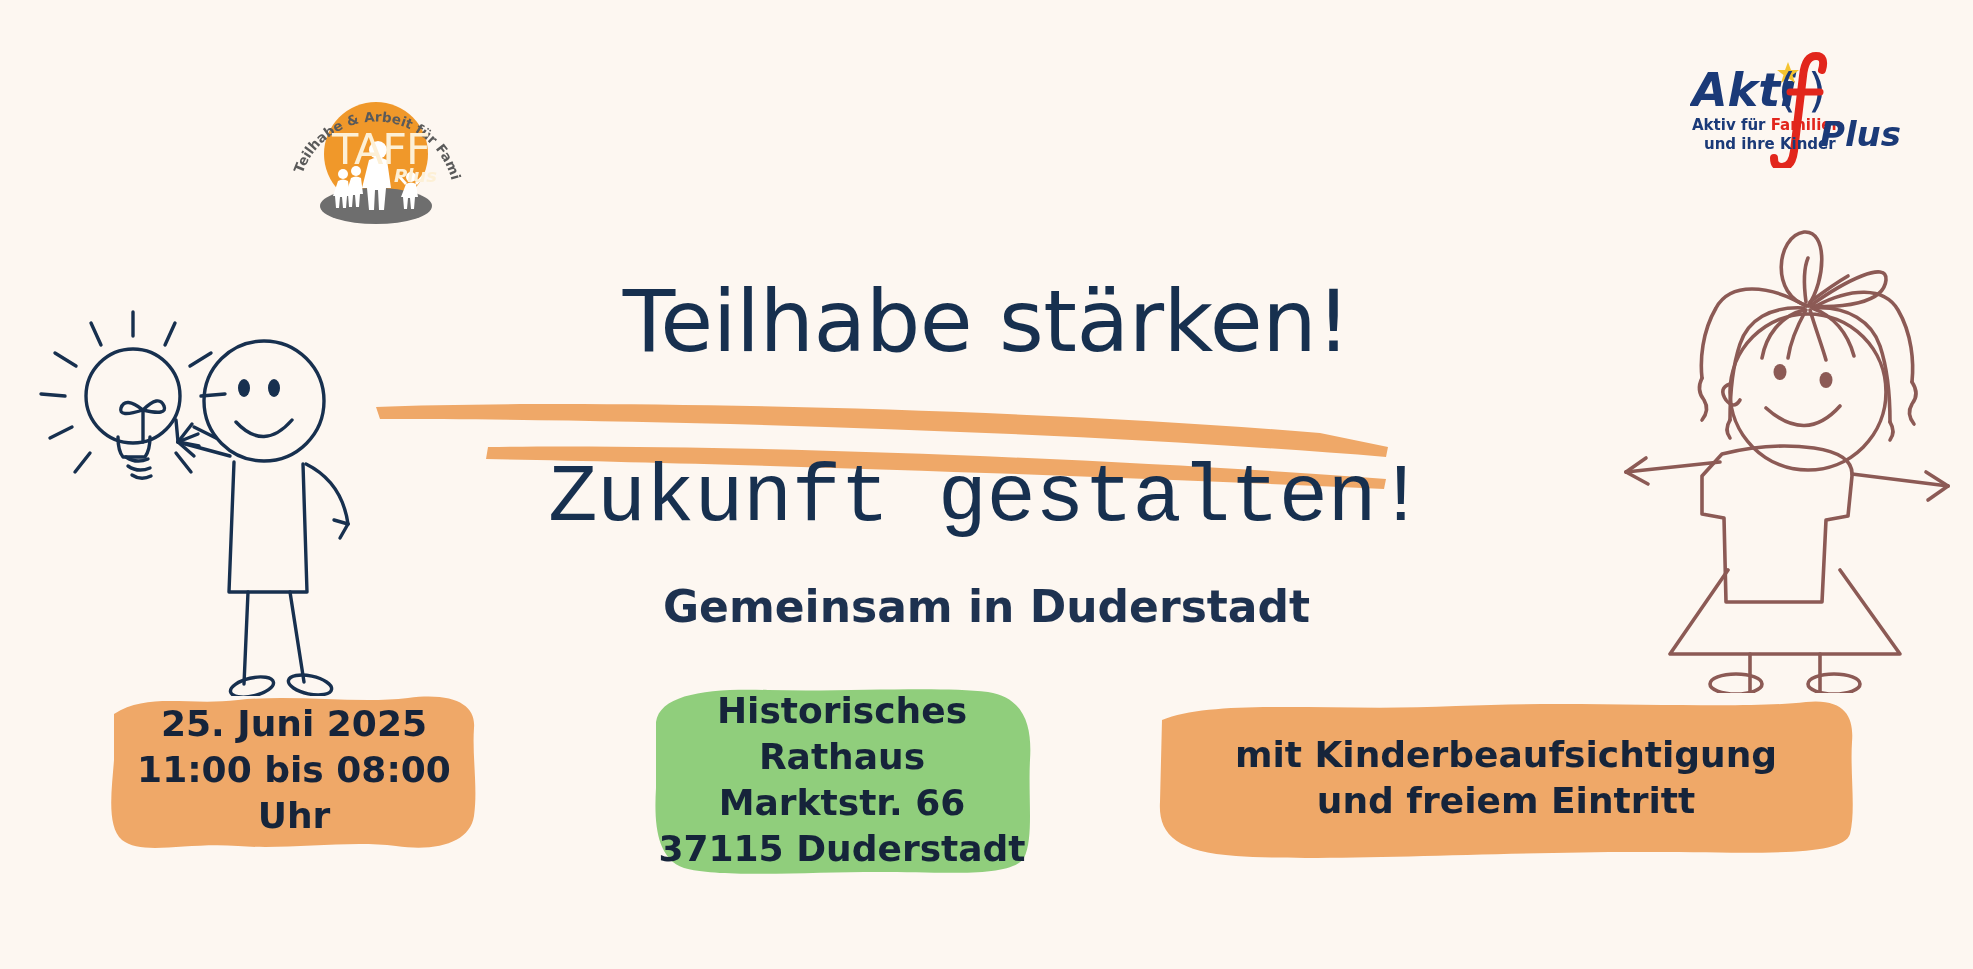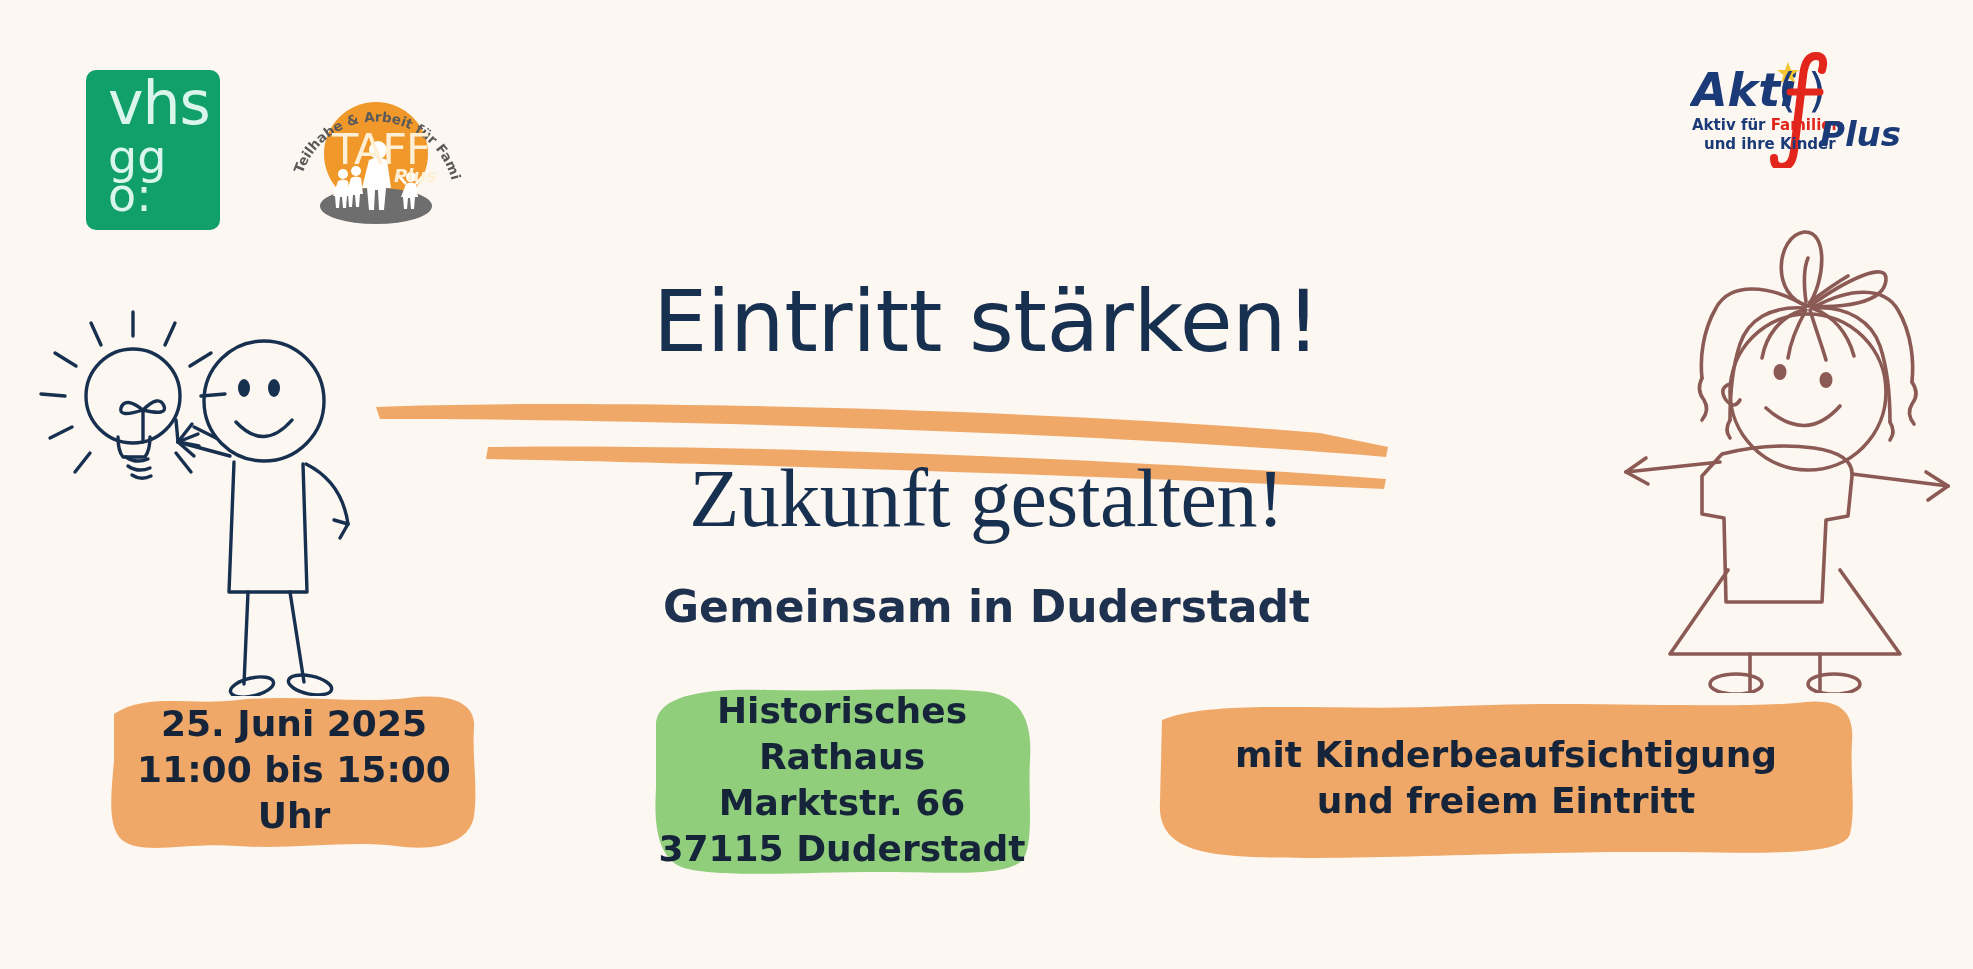--- a/index.html
+++ b/index.html
@@ -95,21 +95,21 @@
   .headline2 {
     position: absolute;
     left: 0;
     top: 458px;
     width: 1973px;
     text-align: center;
     color: #17304F;
     font-size: 82px;
     line-height: 1.0;
     font-weight: 400;
-    font-family: Liberation Serif, serif;
+    font-family: Liberation Mono, monospace;
     letter-spacing: -0.5px;
   }
   .subtitle {
     position: absolute;
     left: 0;
     top: 581px;
     width: 1973px;
     text-align: center;
     color: #1E3250;
     font-size: 44px;
@@ -189,25 +189,20 @@
     width: 700px;
     height: 172px;
   }
   #box-extras .label { font-size: 36px; }
 </style>
 </head>
 <body>
 
 <div class="poster">
 
-  <div class="logo-vhs">
-    <div class="vhs-text">vhs</div>
-    <div class="gg-text">gg</div>
-    <div class="o-text">o:</div>
-  </div>
 
   <div class="logo-taff">
     <svg viewBox="0 0 180 170" width="180" height="170">
       <defs>
         <path id="taffArc" d="M 14,124 A 78,78 0 0 1 166,124" fill="none"></path>
       </defs>
 
       <circle cx="90" cy="96" r="52" fill="#F0982A"></circle>
 
       <ellipse cx="90" cy="148" rx="56" ry="18" fill="#6E6E6E"></ellipse>
@@ -373,32 +368,32 @@
       <path d="M110,352 L52,436 L282,436 L222,352"></path>
 
       <path d="M132,436 l0,56"></path>
       <path d="M202,436 l0,56"></path>
 
       <ellipse cx="118" cy="466" rx="26" ry="10"></ellipse>
       <ellipse cx="216" cy="466" rx="26" ry="10"></ellipse>
     </svg>
   </div>
 
-  <div class="headline1">Eintritt stärken!</div>
+  <div class="headline1">Teilhabe stärken!</div>
   <div class="headline2">Zukunft gestalten!</div>
   <div class="subtitle">Gemeinsam in Duderstadt</div>
 
   <div class="infobox" id="box-date">
     <svg class="blob" viewBox="0 0 372 172" preserveAspectRatio="none">
       <path d="M6,30 C 40,8 80,22 130,16 C 186,10 250,20 300,14 C 348,8 368,22 366,44
                C 364,72 370,104 366,132 C 362,158 330,168 288,162 C 240,156 180,166 130,162
                C 78,158 34,172 14,156 C -2,142 4,104 6,76 Z" fill="#EFA868"></path>
     </svg>
     <div class="label">25. Juni 2025
-11:00 bis 15:00 Uhr</div>
+11:00 bis 08:00 Uhr</div>
   </div>
 
   <div class="infobox" id="box-venue">
     <svg class="blob" viewBox="0 0 388 196" preserveAspectRatio="none">
       <path d="M8,40 C 12,12 60,6 120,8 C 200,10 290,4 340,10 C 378,16 384,46 382,78
                C 380,116 386,156 376,176 C 362,196 300,190 230,190 C 160,190 70,196 36,186
                C 8,176 6,140 8,106 Z" fill="#90CE7C"></path>
     </svg>
     <div class="label">Historisches Rathaus
 Marktstr. 66

